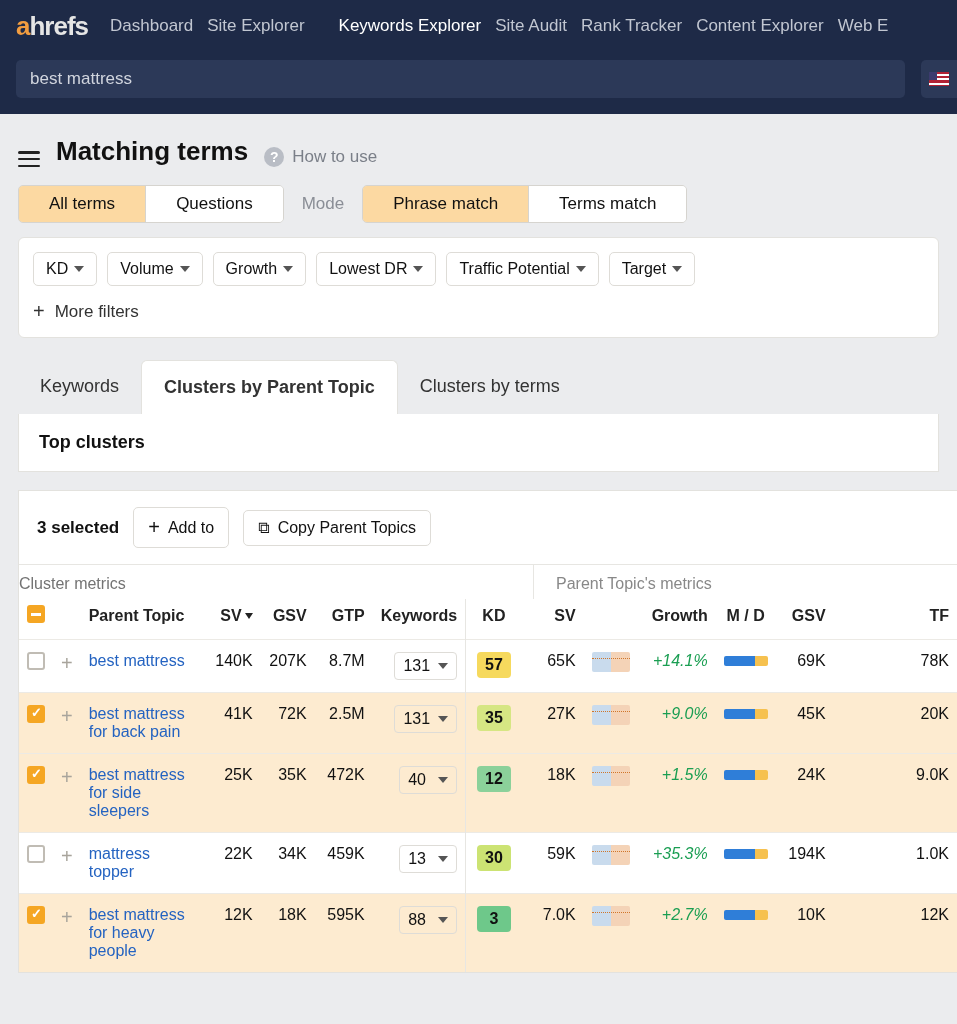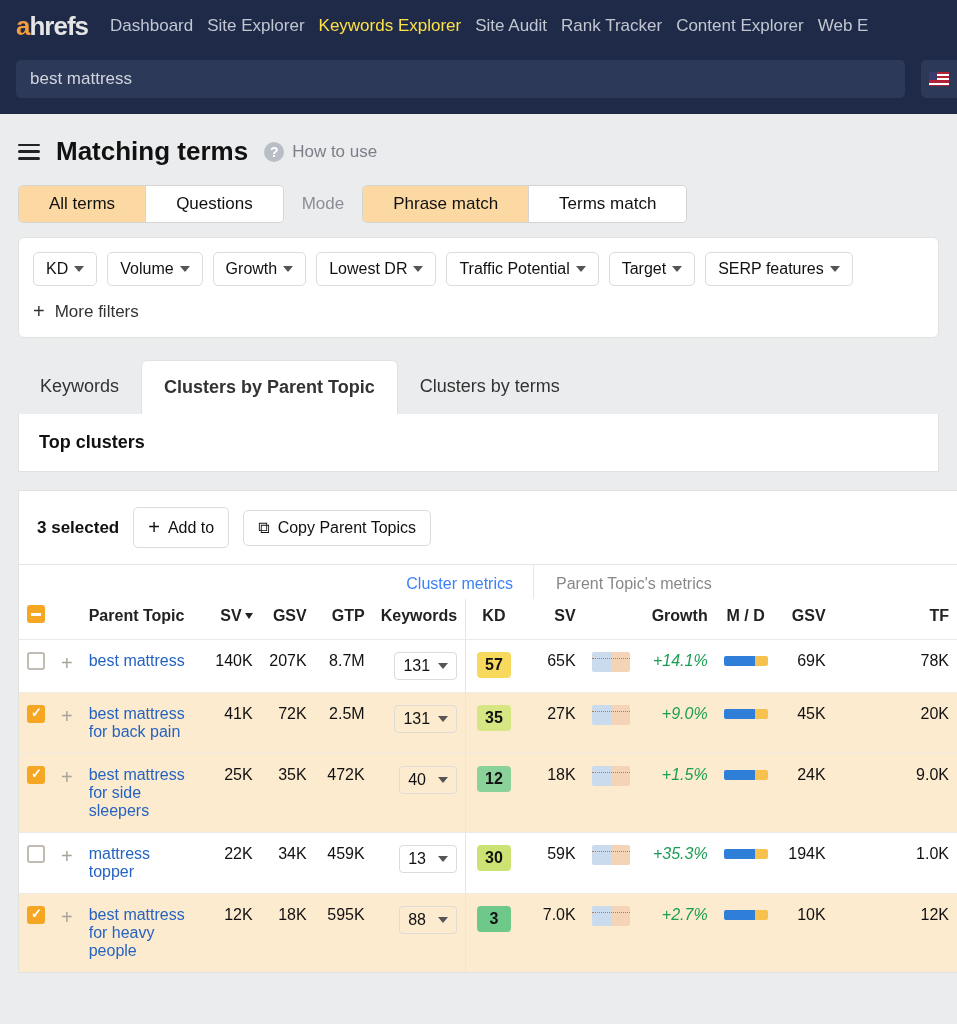--- a/index.html
+++ b/index.html
@@ -2,29 +2,29 @@
 <html><head>
 <meta charset="utf-8">
 <style>
 * { box-sizing: border-box; margin: 0; padding: 0; }
 body { font-family: -apple-system, BlinkMacSystemFont, "Segoe UI", Helvetica, Arial, sans-serif; background: #ebecee; color: #111; width: 957px; overflow: hidden; }
 .topbar { background: #1e2a47; color: #c1c6d1; height: 52px; display: flex; align-items: center; padding: 0 16px; gap: 22px; }
 .logo { font-size: 26px; font-weight: 800; letter-spacing: -1px; }
 .logo .a { color: #f29d40; }
 .logo .h { color: #e5e5e5; }
 .nav-item { font-size: 17px; cursor: pointer; white-space: nowrap; }
-.nav-item.active { color: #fde047; }
+.nav-item.active { color: #ffffff; margin-left: 20px; }
 .searchbar { background: #2c3958; margin: 0 16px 12px 16px; border-radius: 5px; height: 38px; display: flex; align-items: center; padding: 0 14px; color: #d1d5de; font-size: 17px; }
 .search-wrap { background: #1e2a47; padding-top: 8px; padding-bottom: 4px; display: flex; }
 .search-left { flex: 1; }
 .flag-btn { background: #2c3958; margin-right: 0; margin-bottom: 12px; border-radius: 5px 0 0 5px; width: 36px; display: flex; align-items: center; justify-content: center; }
 .flag { width: 20px; height: 14px; background: linear-gradient(#b22234 0 15%, #fff 15% 30%, #b22234 30% 45%, #fff 45% 60%, #b22234 60% 75%, #fff 75% 90%, #b22234 90% 100%); position: relative; }
 .flag::before { content: ""; position: absolute; left:0; top:0; width: 8px; height: 8px; background: #3c3b6e; }
 
-.page-header { display: flex; align-items: center; gap: 16px; padding: 22px 18px 18px 18px; }
+.page-header { display: flex; align-items: flex-end; gap: 16px; padding: 22px 18px 18px 18px; }
 .hamburger { width: 22px; height: 16px; display: flex; flex-direction: column; justify-content: space-between; cursor: pointer; }
 .hamburger span { height: 2.5px; background: #222; border-radius: 2px; }
 .page-title { font-size: 26px; font-weight: 700; }
 .howto { display: flex; align-items: center; gap: 8px; color: #7a7f88; font-size: 17px; }
 .howto-icon { width: 20px; height: 20px; border-radius: 50%; background: #b9bdc5; color: #fff; display: flex; align-items: center; justify-content: center; font-size: 14px; font-weight: 700; }
 
 .seg-row { display: flex; gap: 18px; padding: 0 18px 14px 18px; align-items: center; }
 .seg { display: flex; border: 1px solid #d6d4cf; border-radius: 5px; overflow: hidden; }
 .seg-btn { padding: 8px 30px; font-size: 17px; cursor: pointer; background: #fff; }
 .seg-btn.active { background: #fcd9a2; }
@@ -42,21 +42,21 @@
 .tab { padding: 16px 22px; font-size: 18px; color: #333; cursor: pointer; border-radius: 6px 6px 0 0; }
 .tab.active { background: #fff; font-weight: 600; border: 1px solid #e3e2de; border-bottom: none; }
 .subheader { background: #fff; margin: 0 18px; border: 1px solid #e3e2de; border-top: none; padding: 18px 20px; font-size: 18px; font-weight: 700; }
 
 .table-wrap { background: #fff; margin: 18px 0 0 18px; border: 1px solid #e3e2de; border-right: none; }
 .table-toolbar { display: flex; align-items: center; gap: 14px; padding: 16px 18px; }
 .selected-count { font-size: 17px; font-weight: 700; }
 .tb-btn { border: 1px solid #dedcd7; border-radius: 5px; padding: 8px 14px; font-size: 16px; background: #fff; display: flex; align-items: center; gap: 8px; cursor: pointer; }
 
 .metrics-header { display: flex; border-top: 1px solid #e7e6e2; }
-.left-metrics { flex: 0 0 514px; text-align: right; padding: 10px 20px 6px 0; color: #3b82f6; font-size: 16px; }
+.left-metrics { flex: 0 0 514px; padding: 10px 20px 6px 0; color: #737373; font-size: 16px; }
 .right-metrics { flex: 1; border-left: 1px solid #e7e6e2; padding: 10px 0 6px 22px; color: #888; font-size: 16px; }
 
 table { border-collapse: collapse; width: 100%; }
 th { text-align: right; padding: 6px 8px 12px 8px; font-size: 16px; font-weight: 700; color: #222; }
 th.left { text-align: left; }
 td { padding: 12px 8px; font-size: 16px; vertical-align: top; text-align: right; border-top: 1px solid #eceae5; }
 td.left { text-align: left; }
 tr.selected td { background: #fdebd0; }
 .checkbox { width: 18px; height: 18px; border: 2px solid #c0bcb4; border-radius: 3px; display: inline-block; background: #fff; }
 .checkbox.checked { background: #f5a623; border-color: #f5a623; position: relative; }
@@ -165,24 +165,20 @@
         <span class="caret"></span>
       </div>
       <div class="filter-btn">
         <span>Traffic Potential</span>
         <span class="caret"></span>
       </div>
       <div class="filter-btn">
         <span>Target</span>
         <span class="caret"></span>
       </div>
-      <div class="filter-btn">
-        <span>SERP features</span>
-        <span class="caret"></span>
-      </div>
     </div>
   <div class="more-filters">
     <span class="plus">+</span>
     <span>More filters</span>
   </div>
 </div>
 
 <div class="tabs-row" id="tabs-slot">
     <div class="tab">Keywords</div>
     <div class="tab active">Clusters by Parent Topic</div>

